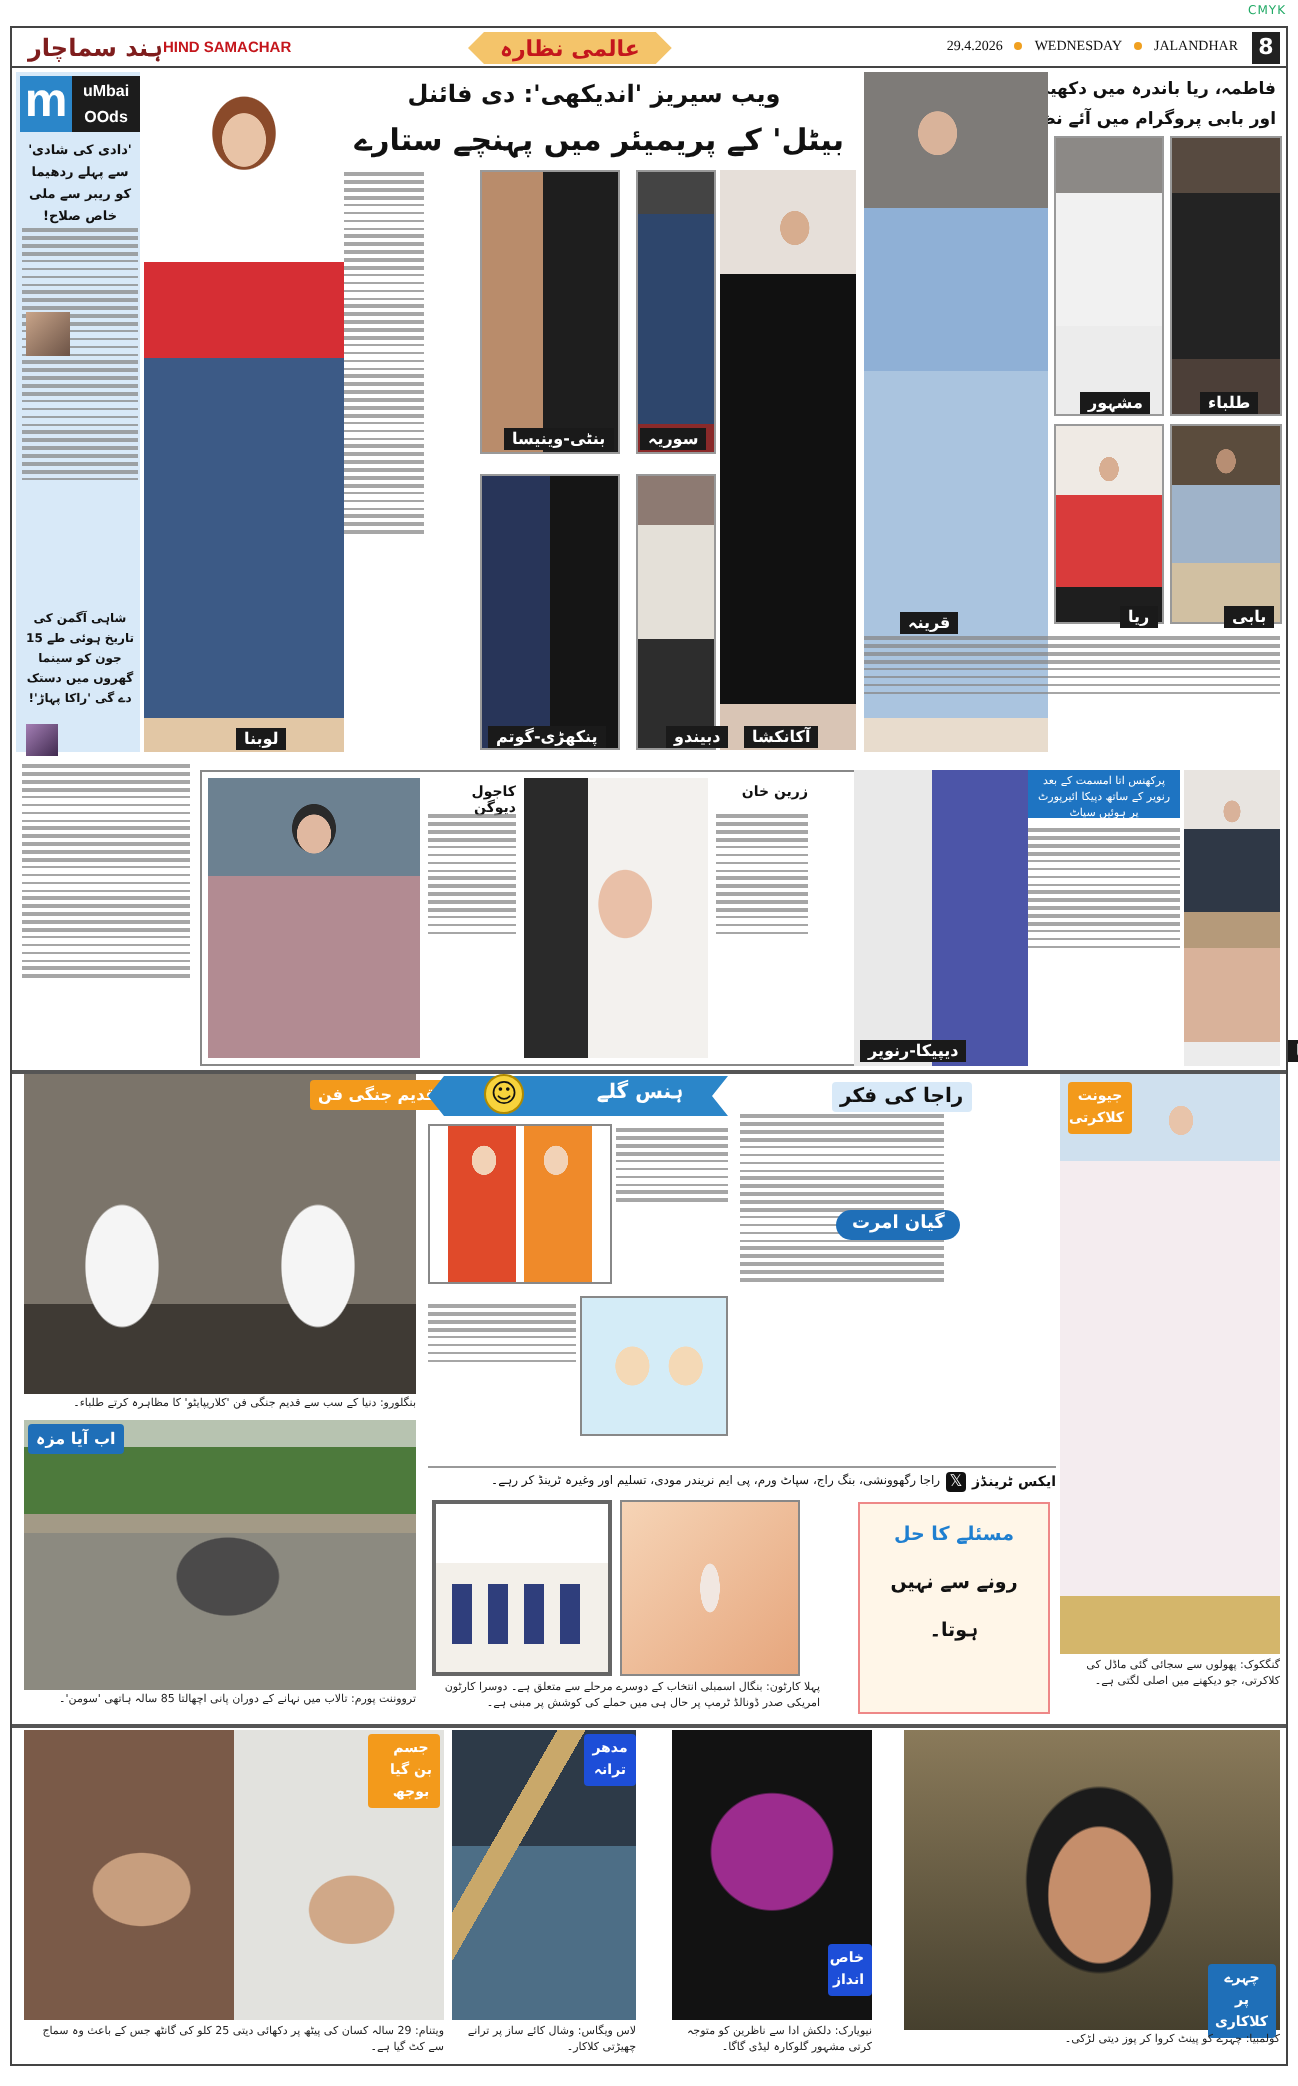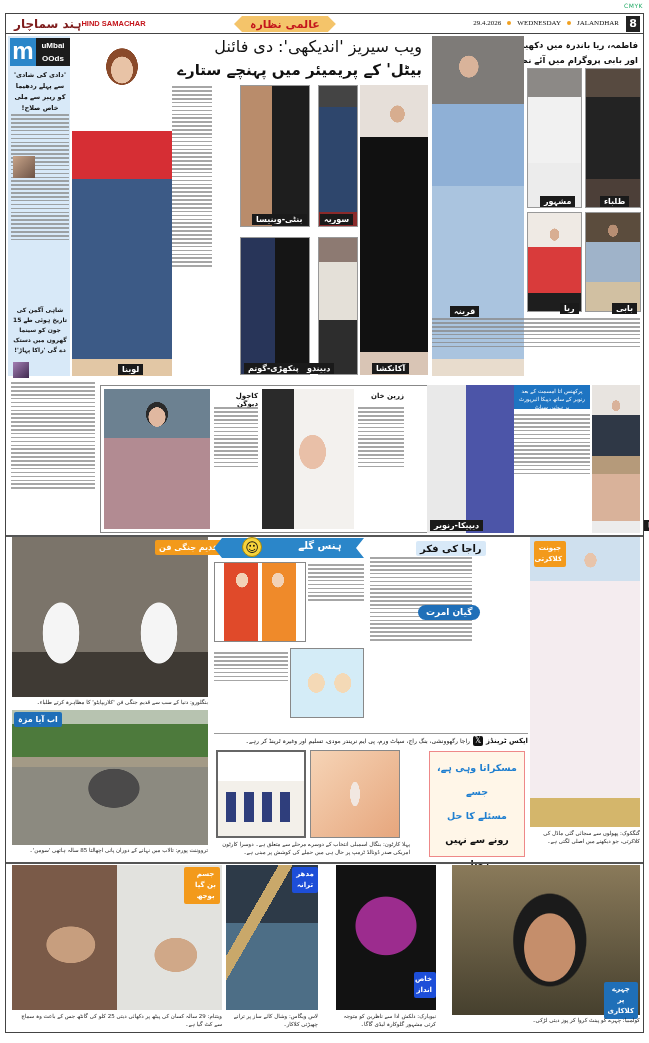--- a/index.html
+++ b/index.html
@@ -122,21 +122,21 @@
     <div class="txtline"></div>
 </div>
 
 <div class="photo" style="left:72px;top:36px;width:100px;height:340px;background:
   radial-gradient(ellipse 18px 22px at 50% 10%, #e8c3a6 60%, transparent 62%),
   radial-gradient(ellipse 26px 30px at 50% 9%, #8a4a2a 60%, transparent 62%),
   linear-gradient(180deg, transparent 0 28%, #d62e34 28% 42%, #3c5a86 42% 95%, #e2c7a5 95%);
   background-color:#fff;"></div>
 <div class="lbl urdu" style="left:118px;top:364px;">لوبنا</div>
 
-<div class="abs urdu" style="left:172px;top:37px;width:250px;font-size:16px;font-weight:normal;line-height:20px;text-align:right;">
+<div class="abs urdu" style="left:172px;top:37px;width:250px;font-size:12px;font-weight:bold;line-height:20px;text-align:center;">
   <span>ویب سیریز 'اندیکھی': دی فائنل</span>
 </div>
 <div class="abs urdu" style="left:172px;top:60px;width:250px;font-size:15px;font-weight:bold;line-height:20px;text-align:right;">بیٹل' کے پریمیئر میں پہنچے ستارے</div>
 
 <div class="txt" style="left:172px;top:84px;width:40px;height:290px;">
   <div class="txtline"></div>
     <div class="txtline"></div>
     <div class="txtline"></div>
     <div class="txtline"></div>
     <div class="txtline"></div>
@@ -192,21 +192,21 @@
 
 <div class="photo" style="left:360px;top:85px;width:68px;height:290px;background:
   radial-gradient(ellipse 12px 14px at 55% 10%, #d7ad8f 60%, transparent 62%),
   linear-gradient(180deg,#e6dfd9 0 18%,#111 18% 92%,#d9c5b5 92%);"></div>
 <div class="lbl urdu" style="left:372px;top:363px;">آکانکشا</div>
 
 <div class="photo" style="left:240px;top:237px;width:70px;height:138px;background:linear-gradient(90deg,#283559 0 50%,#151515 50%);border:1px solid #999;"></div>
 <div class="lbl urdu" style="left:244px;top:363px;">پنکھڑی-گوتم</div>
 
 <div class="photo" style="left:318px;top:237px;width:40px;height:138px;background:linear-gradient(180deg,#8d7a72 0 18%,#e4e0d8 18% 60%,#2d2d2d 60%);border:1px solid #999;"></div>
-<div class="lbl urdu" style="left:303px;top:363px;">دبیندو</div>
+<div class="lbl urdu" style="left:333px;top:363px;">دبیندو</div>
 
 <div class="abs urdu" style="left:470px;top:38px;width:168px;font-size:8.5px;font-weight:bold;line-height:14px;text-align:right;">فاطمہ، ریا باندرہ میں دکھیں، ثانیہ</div>
 <div class="abs urdu" style="left:470px;top:53px;width:168px;font-size:8.5px;font-weight:bold;line-height:14px;text-align:right;">اور بابی پروگرام میں آئے نظر</div>
 
 <div class="photo" style="left:432px;top:36px;width:92px;height:340px;background:
   radial-gradient(ellipse 16px 18px at 40% 9%, #d9b39a 60%, transparent 62%),
   linear-gradient(180deg,#7e7b78 0 20%,#8fb0d6 20% 44%,#aac4df 44% 95%,#e8dccd 95%);"></div>
 <div class="lbl urdu" style="left:450px;top:306px;">قرینہ</div>
 
 <div class="photo" style="left:527px;top:68px;width:55px;height:140px;background:linear-gradient(180deg,#8c8986 0 20%,#f1f1f1 20% 68%,#ececec 68%);border:1px solid #999;"></div>
@@ -403,21 +403,20 @@
 <div class="photo" style="left:216px;top:750px;width:90px;height:88px;border:2px solid #666;background:
   linear-gradient(180deg,#fff 0 35%,#f3f0ea 35%),#fff;">
   <div style="position:absolute;left:8px;top:40px;width:70px;height:30px;background:repeating-linear-gradient(90deg,#2f3e7c 0 10px,transparent 10px 18px);"></div>
 </div>
 <div class="photo" style="left:310px;top:750px;width:90px;height:88px;border:1px solid #888;background:
   radial-gradient(ellipse 8px 20px at 50% 50%, #f1e7e1 60%, transparent 62%),
   linear-gradient(135deg,#f6d4b6,#e6a67d);"></div>
 <div class="cap" style="left:214px;top:840px;width:196px;">پہلا کارٹون: بنگال اسمبلی انتخاب کے دوسرے مرحلے سے متعلق ہے۔ دوسرا کارٹون امریکی صدر ڈونالڈ ٹرمپ پر حال ہی میں حملے کی کوشش پر مبنی ہے۔</div>
 
 <div class="abs urdu" style="left:429px;top:751px;width:96px;height:106px;border:1px solid #e88;background:#fff6e8;padding:4px;text-align:center;font-weight:bold;">
-  <div style="color:#1f7fd0;font-size:9.5px;line-height:24px;">مسکراتا وہی ہے، جسے</div>
   <div style="color:#1f7fd0;font-size:9.5px;line-height:24px;">مسئلے کا حل</div>
   <div style="color:#111;font-size:9.5px;line-height:24px;">رونے سے نہیں ہوتا۔</div>
 </div>
 
 <div class="hr" style="left:6px;top:862px;width:637px;"></div>
 
 <div class="photo" style="left:12px;top:865px;width:210px;height:145px;background:
   radial-gradient(ellipse 40px 30px at 28% 55%, #c79e7e 60%, transparent 62%),
   radial-gradient(ellipse 35px 28px at 78% 62%, #d0a888 60%, transparent 62%),
   linear-gradient(90deg,#7a5a48 0 50%,#e2e2de 50%);"></div>

